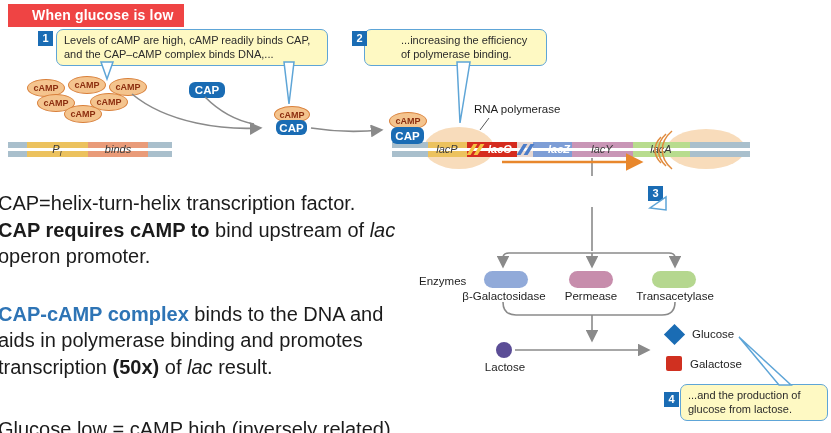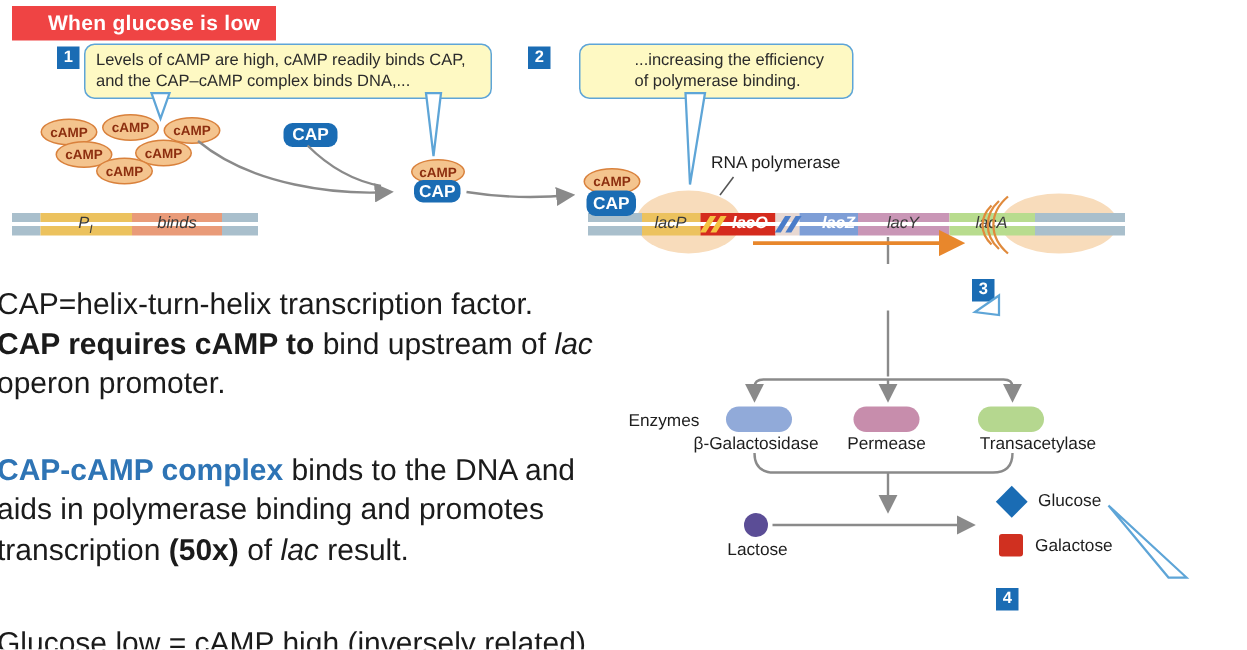--- a/index.html
+++ b/index.html
@@ -53,21 +53,21 @@
 <body>
 
 <div id="stage">
 
   <div class="abs banner">When glucose is low</div>
 
   <div class="abs badge" style="left:38px;top:31px;">1</div>
   <div class="abs bubble" style="left:56px;top:29px;width:256px;">Levels of cAMP are high, cAMP readily binds CAP, and the CAP–cAMP complex binds DNA,...</div>
 
   <div class="abs badge" style="left:352px;top:31px;">2</div>
-  <div class="abs bubble" style="left:386px;top:29px;width:138px;padding-left:36px;">...increasing the efficiency of polymerase binding.</div>
+  <div class="abs bubble" style="left:364px;top:29px;width:138px;padding-left:36px;">...increasing the efficiency of polymerase binding.</div>
 
   <div class="abs camp" style="left:27px;top:79px;">cAMP</div>
   <div class="abs camp" style="left:68px;top:76px;">cAMP</div>
   <div class="abs camp" style="left:109px;top:78px;">cAMP</div>
   <div class="abs camp" style="left:37px;top:94px;">cAMP</div>
   <div class="abs camp" style="left:90px;top:93px;">cAMP</div>
   <div class="abs camp" style="left:64px;top:105px;">cAMP</div>
 
   <div class="abs cap" style="left:189px;top:82px;width:36px;height:16px;">CAP</div>
 
@@ -114,30 +114,31 @@
 
 
   <div class="abs badge" style="left:648px;top:186px;">3</div>
 
   <div class="abs lbl" style="left:419px;top:275px;">Enzymes</div>
   <div class="abs pill" style="left:484px;top:271px;background:#91aad9;"></div>
   <div class="abs pill" style="left:569px;top:271px;background:#c78dac;"></div>
   <div class="abs pill" style="left:652px;top:271px;background:#b5d78f;"></div>
   <div class="abs lbl ctr" style="left:456px;top:290px;width:96px;">β-Galactosidase</div>
   <div class="abs lbl ctr" style="left:560px;top:290px;width:62px;">Permease</div>
-  <div class="abs lbl ctr" style="left:630px;top:290px;width:90px;margin-left:17px;">Transacetylase</div>
+  <div class="abs lbl ctr" style="left:630px;top:290px;width:90px;">Transacetylase</div>
 
   <div class="abs" style="left:496px;top:342px;width:16px;height:16px;border-radius:50%;background:#5b4d96;z-index:4;"></div>
   <div class="abs lbl ctr" style="left:478px;top:361px;width:54px;">Lactose</div>
   <div class="abs" style="left:667px;top:327px;width:15px;height:15px;background:#1a6cb4;transform:rotate(45deg);z-index:4;"></div>
   <div class="abs lbl" style="left:692px;top:328px;">Glucose</div>
   <div class="abs" style="left:666px;top:356px;width:16px;height:15px;background:#d03020;border-radius:2px;z-index:4;"></div>
   <div class="abs lbl" style="left:690px;top:358px;">Galactose</div>
 
   <div class="abs badge" style="left:664px;top:392px;">4</div>
+  <div class="abs bubble" style="left:680px;top:384px;width:132px;">...and the production of glucose from lactose.</div>
 
   <div class="abs notes">
     <p class="p1"><span>CAP=helix-turn-helix transcription factor.</span><br>
       <span class="nb">CAP requires cAMP to</span><span> bind upstream of </span><span class="nit">lac</span><br>
       <span>operon promoter.</span></p>
     <p class="p2"><span class="nblue">CAP-cAMP complex</span><span> binds to the DNA and</span><br>
       <span>aids in polymerase binding and promotes</span><br>
       <span>transcription </span><span class="nb">(50x)</span><span> of </span><span class="nit">lac</span><span> result.</span></p>
     <p class="p3"><span>Glucose low = cAMP high (inversely related)</span></p>
   </div>

